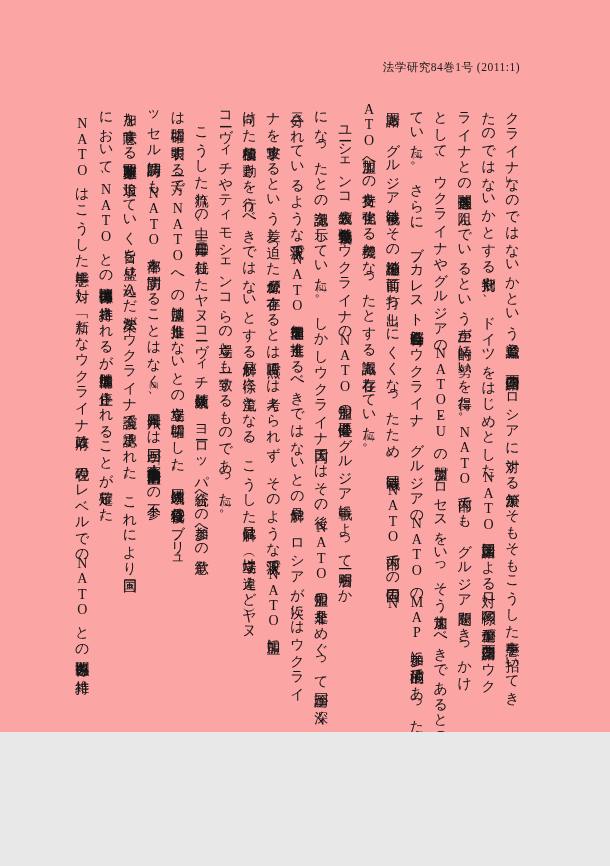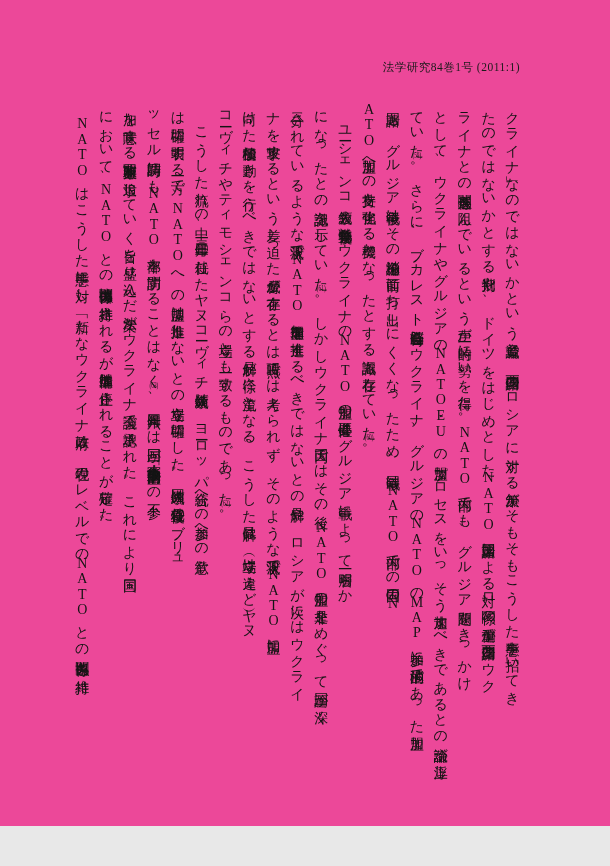--- a/index.html
+++ b/index.html
@@ -4,23 +4,23 @@
 <style>
   html, body {
     margin: 0;
     padding: 0;
     background: #e8e8e8;
     font-family: "Liberation Serif", "DejaVu Serif", serif;
   }
   .page {
     position: relative;
     width: 610px;
-    height: 826px;
+    height: 732px;
     margin: 0 auto;
-    background: #ec4899;
+    background: #fca5a5;
     color: #161616;
     overflow: hidden;
   }
   .journal-header {
     position: absolute;
     top: 60px;
     right: 90px;
     font-size: 11.5px;
     letter-spacing: 0.5px;
     color: #1b1b1b;

